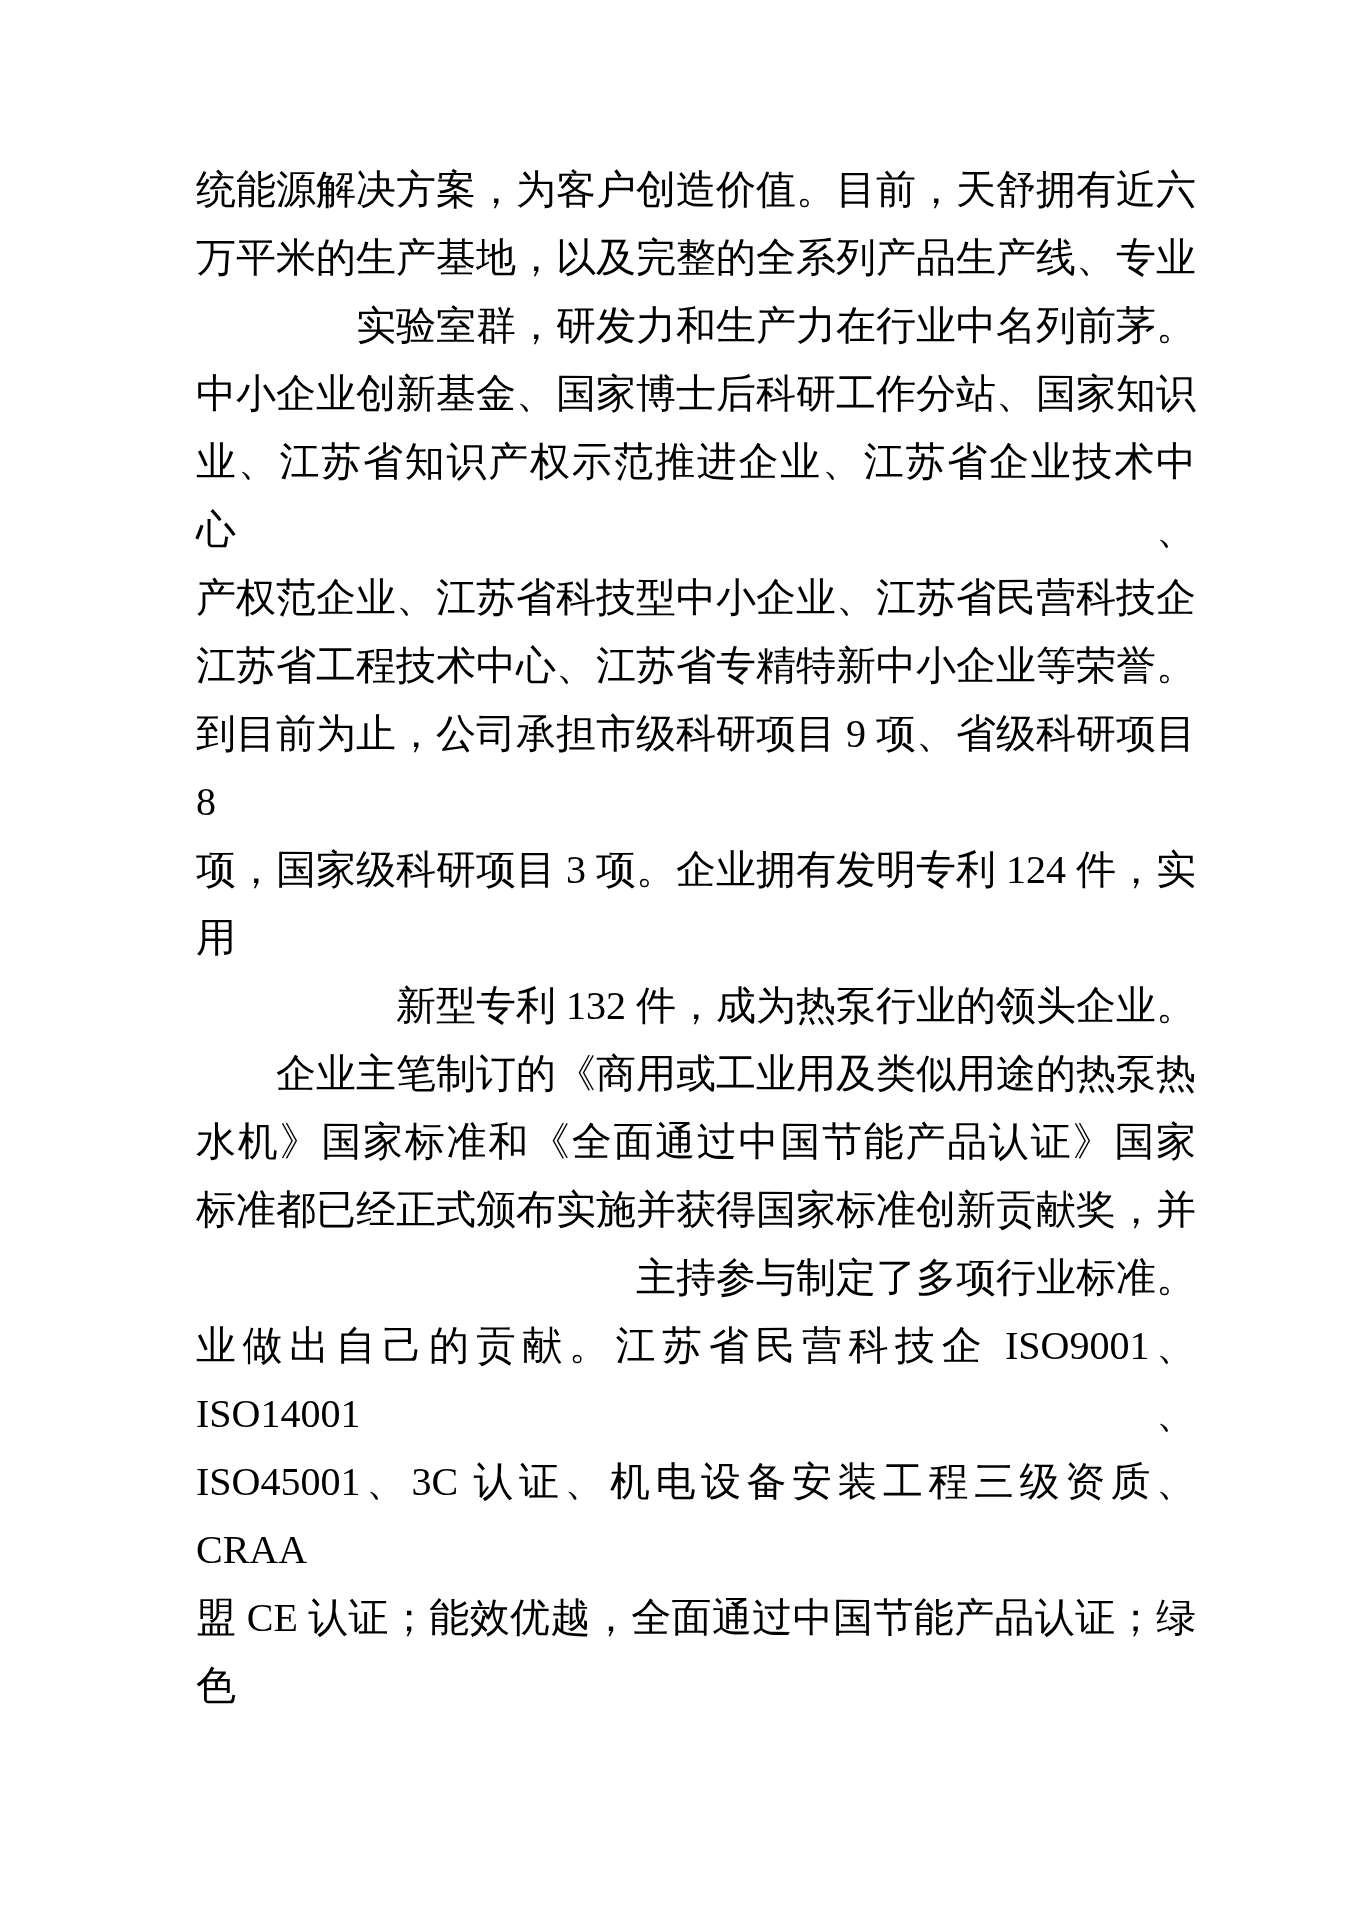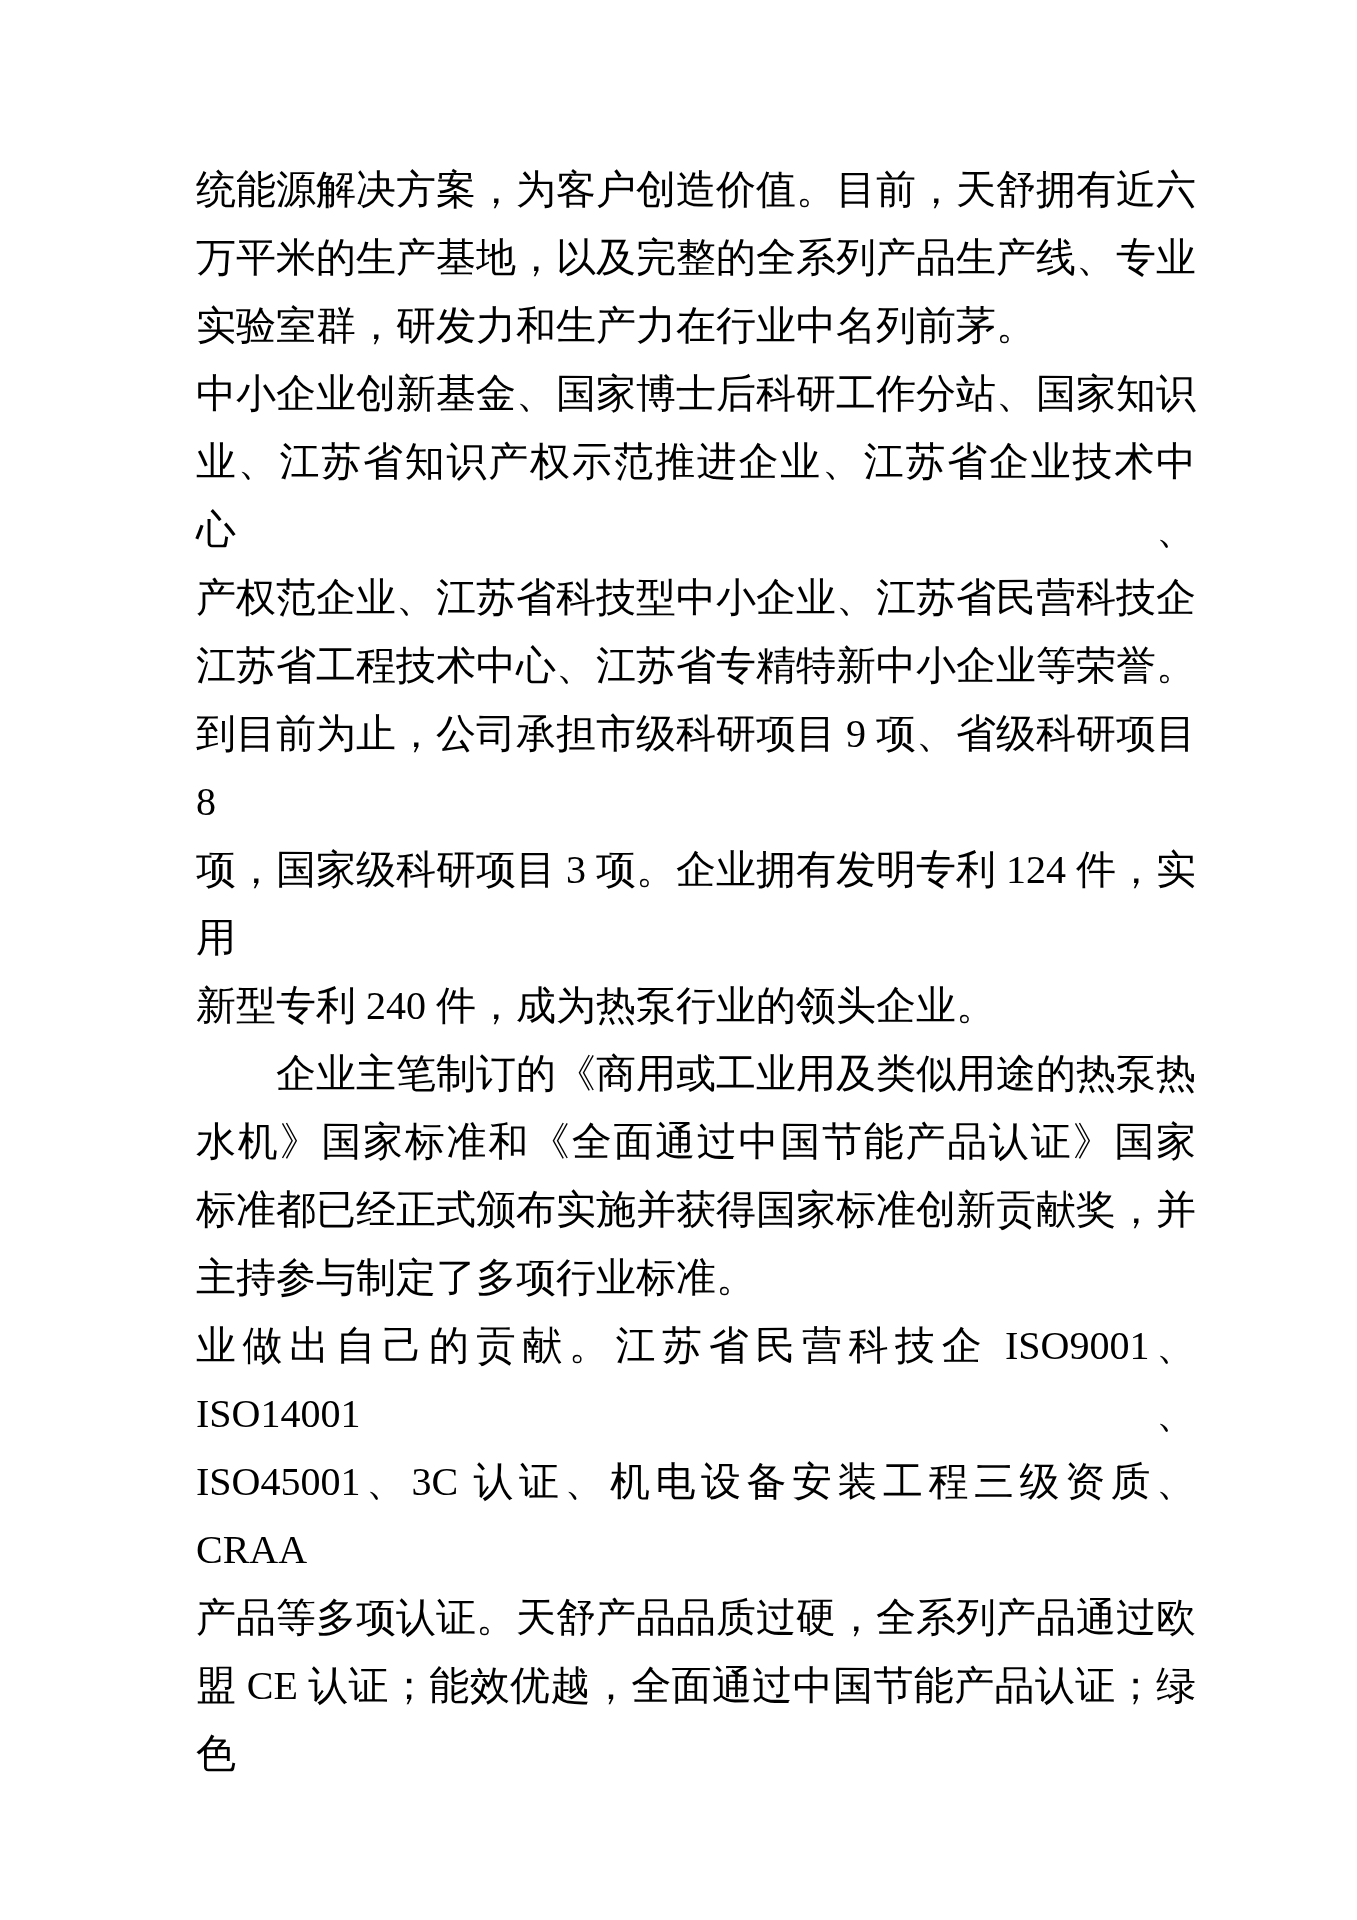--- a/index.html
+++ b/index.html
@@ -24,21 +24,21 @@
     font-size: 40px;
     line-height: 68px;
     color: #000000;
   }
   .paragraph {
     margin: 0;
     padding: 0;
   }
   .line {
     width: 100%;
-    text-align: left;
+    text-align: right;
   }
   .line.justify {
     text-align: justify;
     text-align-last: justify;
   }
   .line.indent {
     text-indent: 80px;
   }
 </style>
 </head>
@@ -51,28 +51,27 @@
         <div class="line justify">万平米的生产基地，以及完整的全系列产品生产线、专业</div>
         <div class="line">实验室群，研发力和生产力在行业中名列前茅。</div>
       </div>
       <div class="paragraph">
         <div class="line justify">中小企业创新基金、国家博士后科研工作分站、国家知识</div>
         <div class="line justify">业、江苏省知识产权示范推进企业、江苏省企业技术中心、</div>
         <div class="line justify">产权范企业、江苏省科技型中小企业、江苏省民营科技企</div>
         <div class="line justify">江苏省工程技术中心、江苏省专精特新中小企业等荣誉。</div>
         <div class="line justify">到目前为止，公司承担市级科研项目 9 项、省级科研项目 8</div>
         <div class="line justify">项，国家级科研项目 3 项。企业拥有发明专利 124 件，实用</div>
-        <div class="line">新型专利 240 件，成为热泵行业的领头企业。</div>
+        <div class="line">新型专利 132 件，成为热泵行业的领头企业。</div>
       </div>
       <div class="paragraph">
         <div class="line justify indent">企业主笔制订的《商用或工业用及类似用途的热泵热</div>
         <div class="line justify">水机》国家标准和《全面通过中国节能产品认证》国家</div>
         <div class="line justify">标准都已经正式颁布实施并获得国家标准创新贡献奖，并</div>
         <div class="line">主持参与制定了多项行业标准。</div>
       </div>
       <div class="paragraph">
         <div class="line justify">业做出自己的贡献。江苏省民营科技企 ISO9001、ISO14001、</div>
         <div class="line justify">ISO45001、3C 认证、机电设备安装工程三级资质、CRAA</div>
-        <div class="line justify">产品等多项认证。天舒产品品质过硬，全系列产品通过欧</div>
         <div class="line justify">盟 CE 认证；能效优越，全面通过中国节能产品认证；绿色</div>
       </div>
     </div>
 </div>
 
 </body></html>

